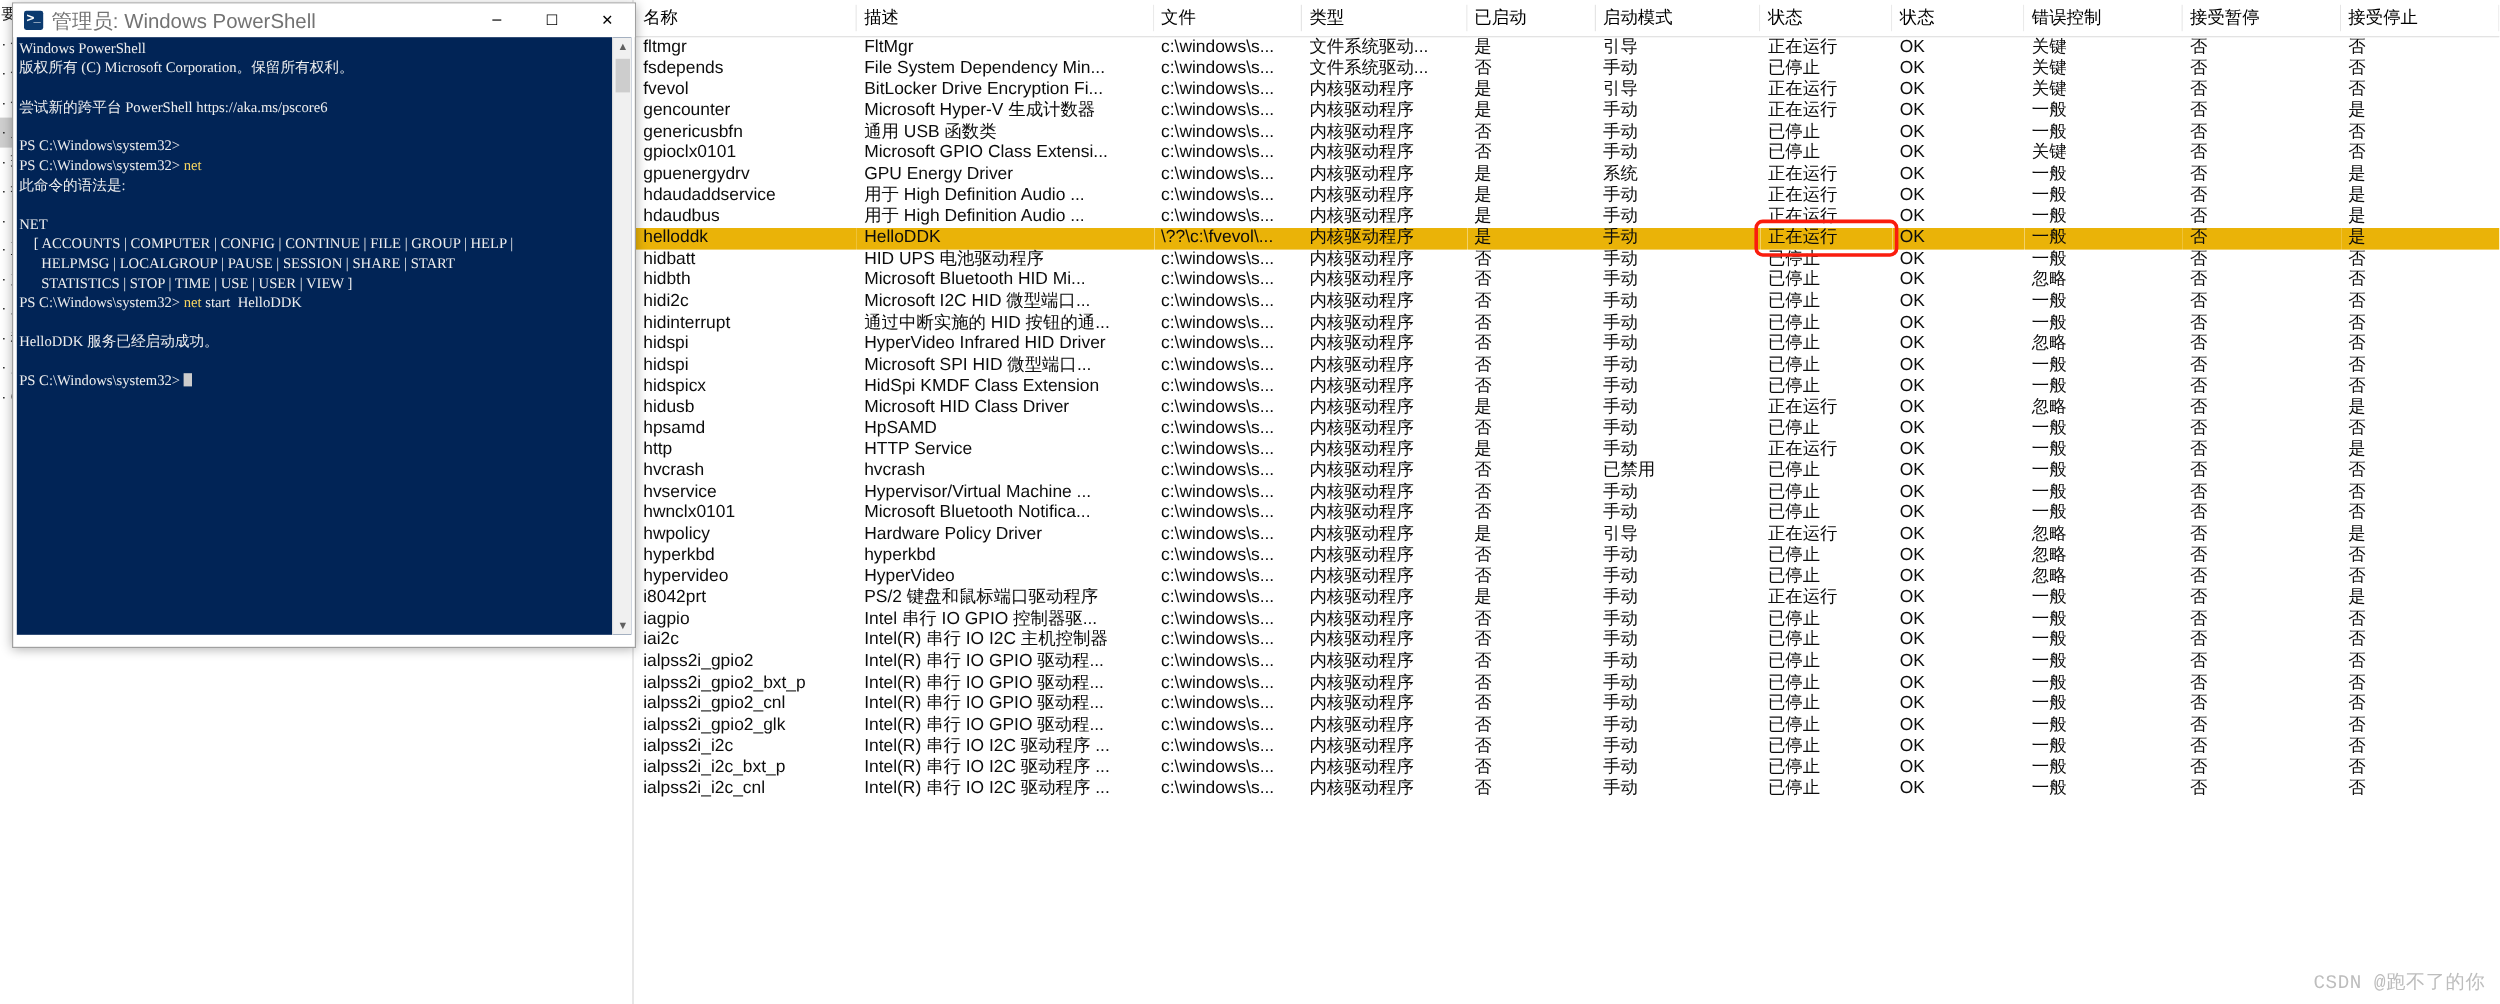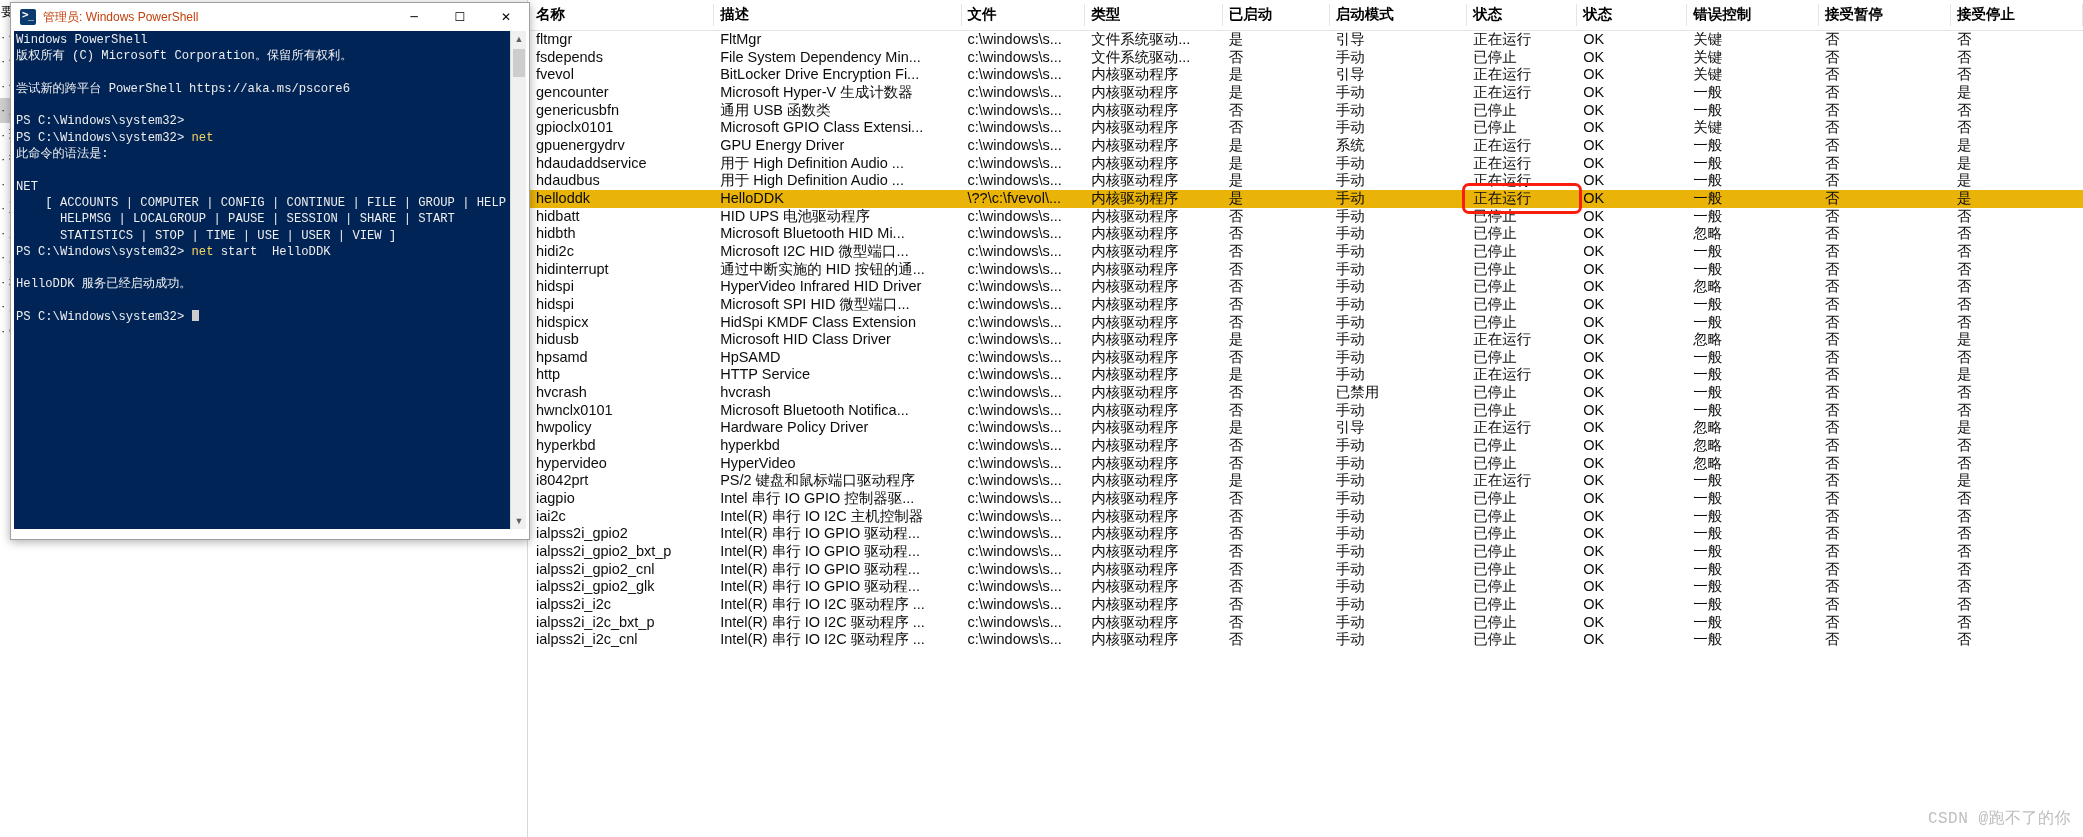--- a/index.html
+++ b/index.html
@@ -33,21 +33,21 @@
   .tbl col.c-type   { width: 100px; }
   .tbl col.c-start  { width: 78px; }
   .tbl col.c-mode   { width: 100px; }
   .tbl col.c-state  { width: 80px; }
   .tbl col.c-status { width: 80px; }
   .tbl col.c-err    { width: 96px; }
   .tbl col.c-pause  { width: 96px; }
   .tbl col.c-stop   { width: 96px; }
 
   .tbl thead th {
-    font-weight: bold; font-size: 14.5px; color: #000;
+    font-weight: normal; font-size: 14.5px; color: #000;
     text-align: left; padding: 5px 0 6px 6px; height: 28px;
     border-bottom: 1px solid #e3e3e3;
     background: #ffffff;
     white-space: nowrap; overflow: hidden;
     position: relative;
   }
   .tbl thead th .divider {
     position: absolute; right: 0; top: 4px; bottom: 4px; width: 1px; background: #e5e5e5;
   }
   .tbl tbody td {
@@ -87,34 +87,34 @@
     position: relative; flex: none;
   }
   .ps-icon::before {
     content: ">"; position: absolute; left: 2px; top: -1px;
     color: #fff; font-size: 11px; font-family: "DejaVu Sans Mono", monospace; font-weight: bold;
   }
   .ps-icon::after {
     content: "_"; position: absolute; left: 8px; top: 0px;
     color: #fff; font-size: 10px; font-family: "DejaVu Sans Mono", monospace;
   }
-  .ps-title-text { font-size: 12px; color: #c2410c; flex: 1; }
+  .ps-title-text { font-size: 17px; color: #737373; flex: 1; }
   .ps-btn {
     width: 46px; height: 27px; display: flex; align-items: center; justify-content: center;
     font-size: 12px; color: #000; font-family: "DejaVu Sans", sans-serif;
   }
 
   .ps-body {
     position: absolute; left: 3px; top: 28px; right: 3px; bottom: 10px;
     background: #012456; overflow: hidden;
   }
   .ps-text {
     position: absolute; left: 2px; top: 1px; right: 16px; top: 1px;
     color: #eeeeee;
-    font-family: Liberation Mono, monospace;
+    font-family: Liberation Serif, serif;
     font-size: 12.2px; line-height: 16.3px;
     white-space: pre;
   }
   .ps-text .cmd { color: #f7d560; }
   .ps-cursor {
     display: inline-block; width: 7px; height: 11px; background: #cccccc;
     vertical-align: -1px;
   }
   .ps-scroll {
     position: absolute; right: 0; top: 0; width: 16px; bottom: 0;
@@ -459,20 +459,33 @@
             <td>内核驱动程序</td>
             <td>否</td>
             <td>已禁用</td>
             <td>已停止</td>
             <td>OK</td>
             <td>一般</td>
             <td>否</td>
             <td>否</td>
           </tr>
           <tr>
+            <td>hvservice</td>
+            <td>Hypervisor/Virtual Machine ...</td>
+            <td>c:\windows\s...</td>
+            <td>内核驱动程序</td>
+            <td>否</td>
+            <td>手动</td>
+            <td>已停止</td>
+            <td>OK</td>
+            <td>一般</td>
+            <td>否</td>
+            <td>否</td>
+          </tr>
+          <tr>
             <td>hwnclx0101</td>
             <td>Microsoft Bluetooth Notifica...</td>
             <td>c:\windows\s...</td>
             <td>内核驱动程序</td>
             <td>否</td>
             <td>手动</td>
             <td>已停止</td>
             <td>OK</td>
             <td>一般</td>
             <td>否</td>

